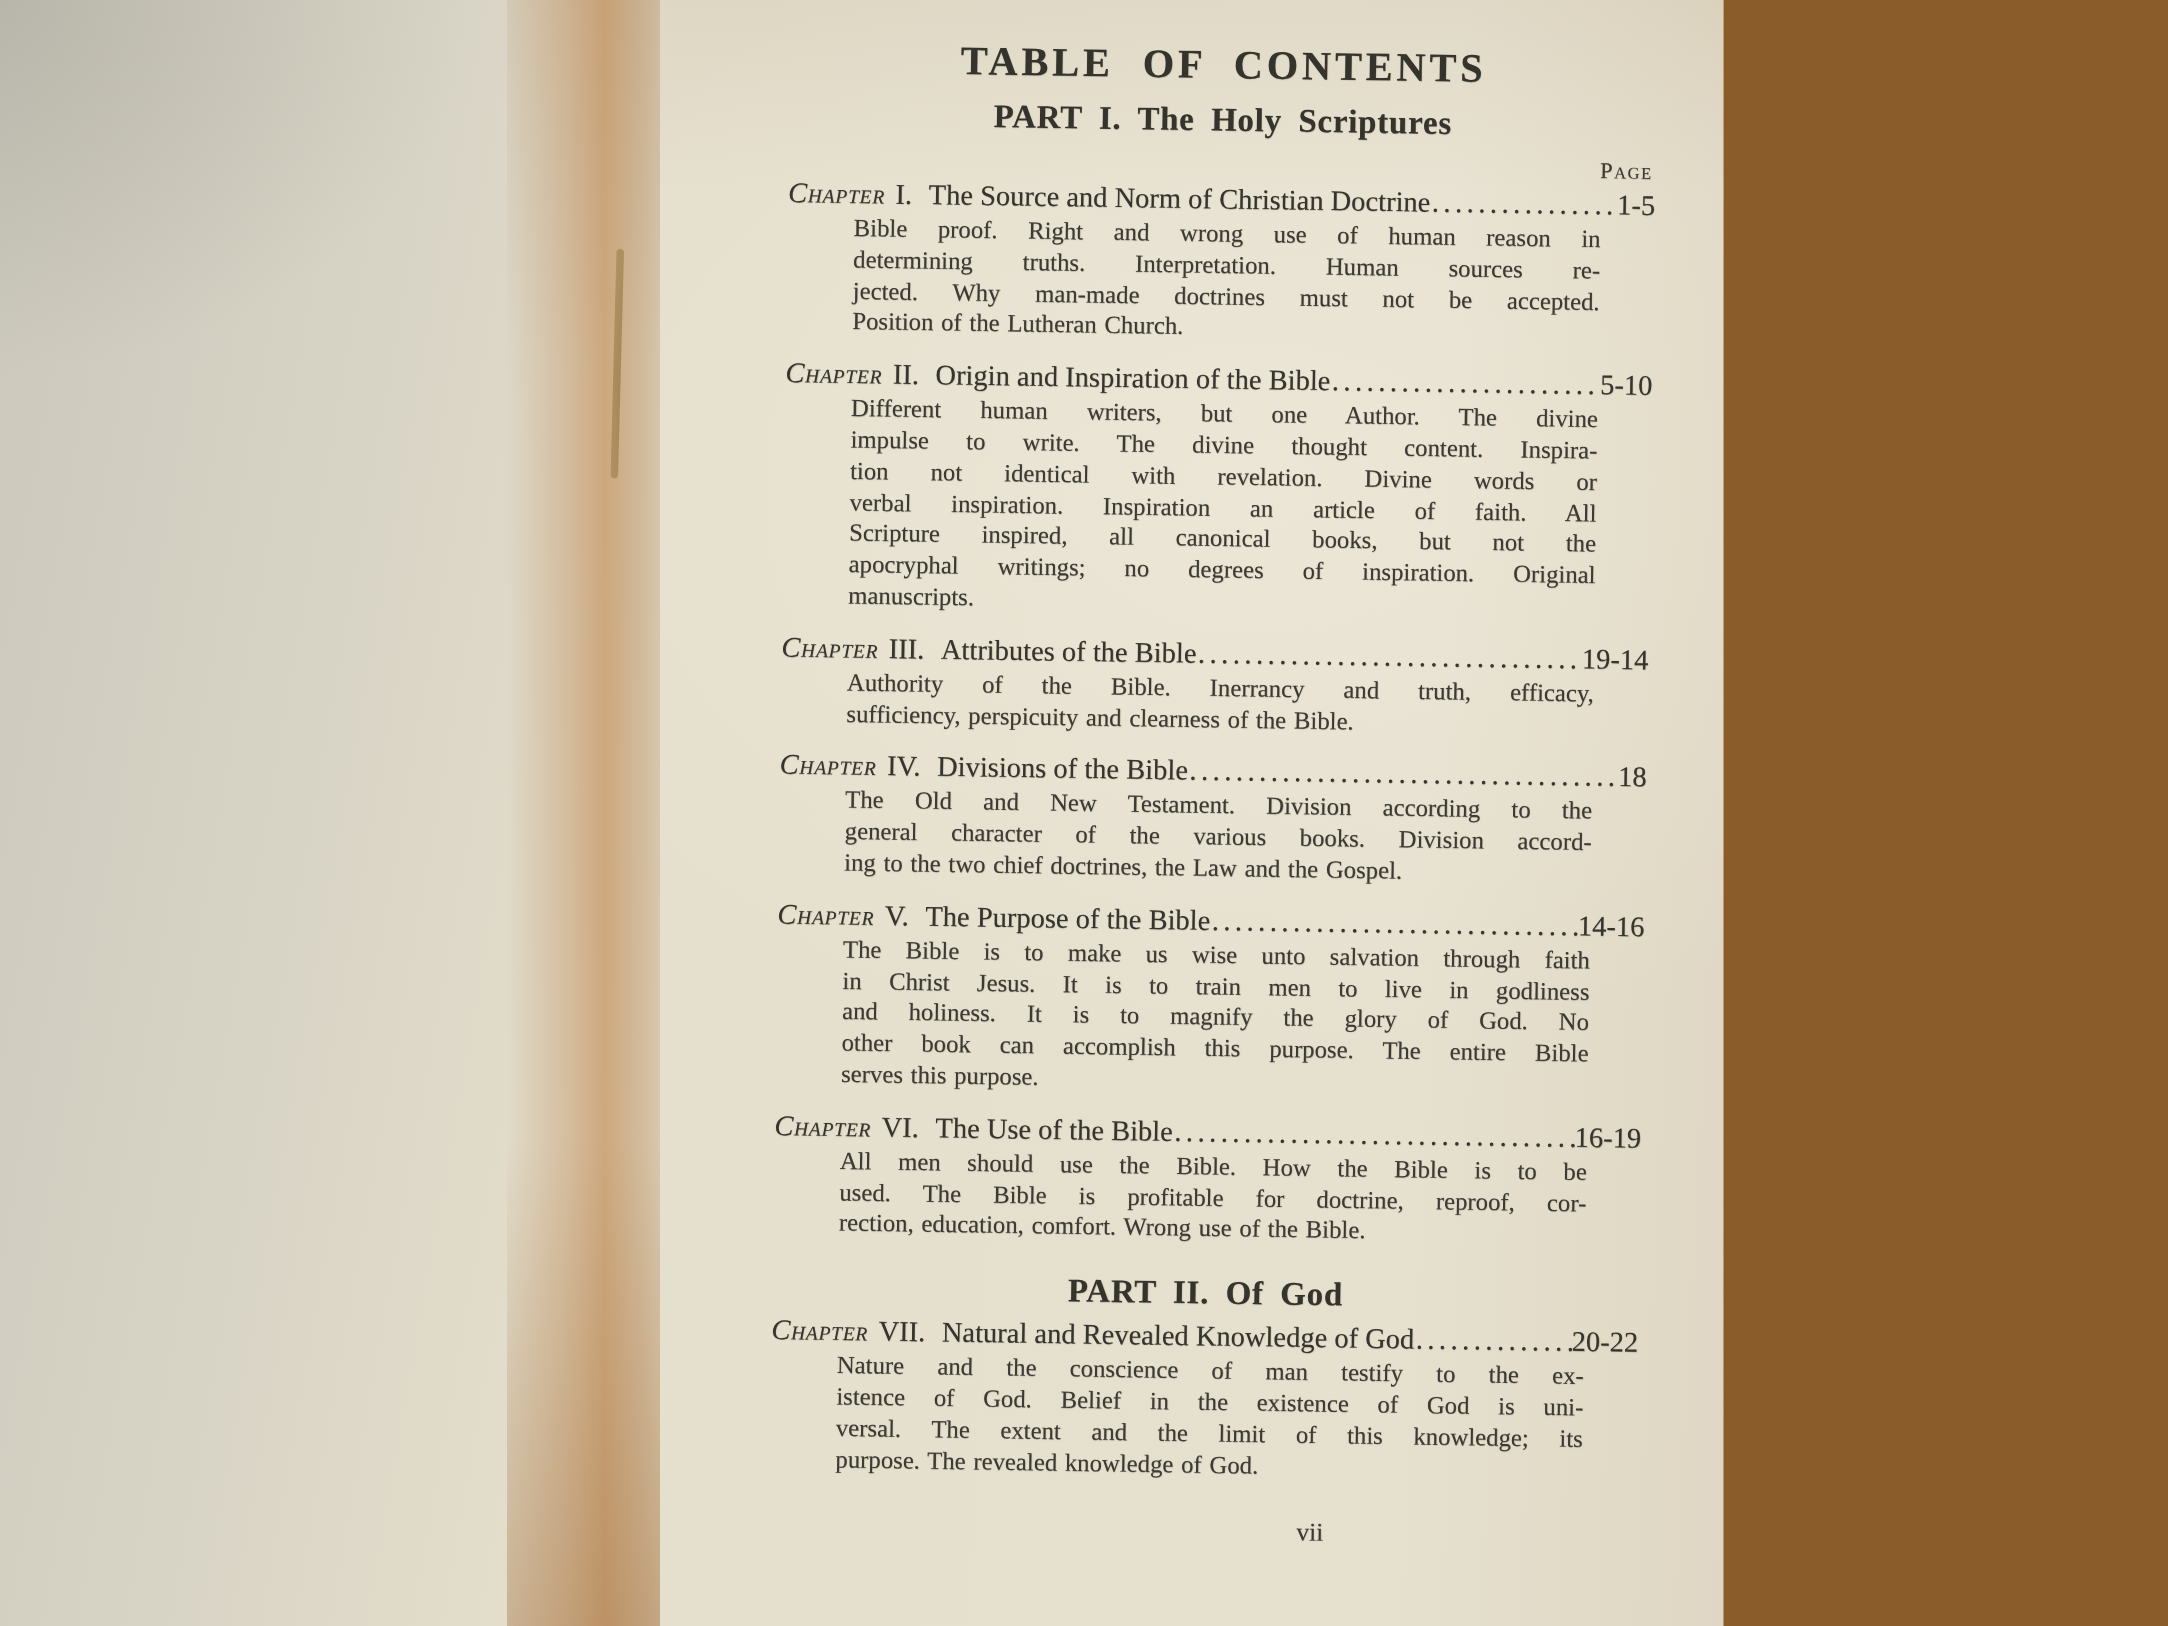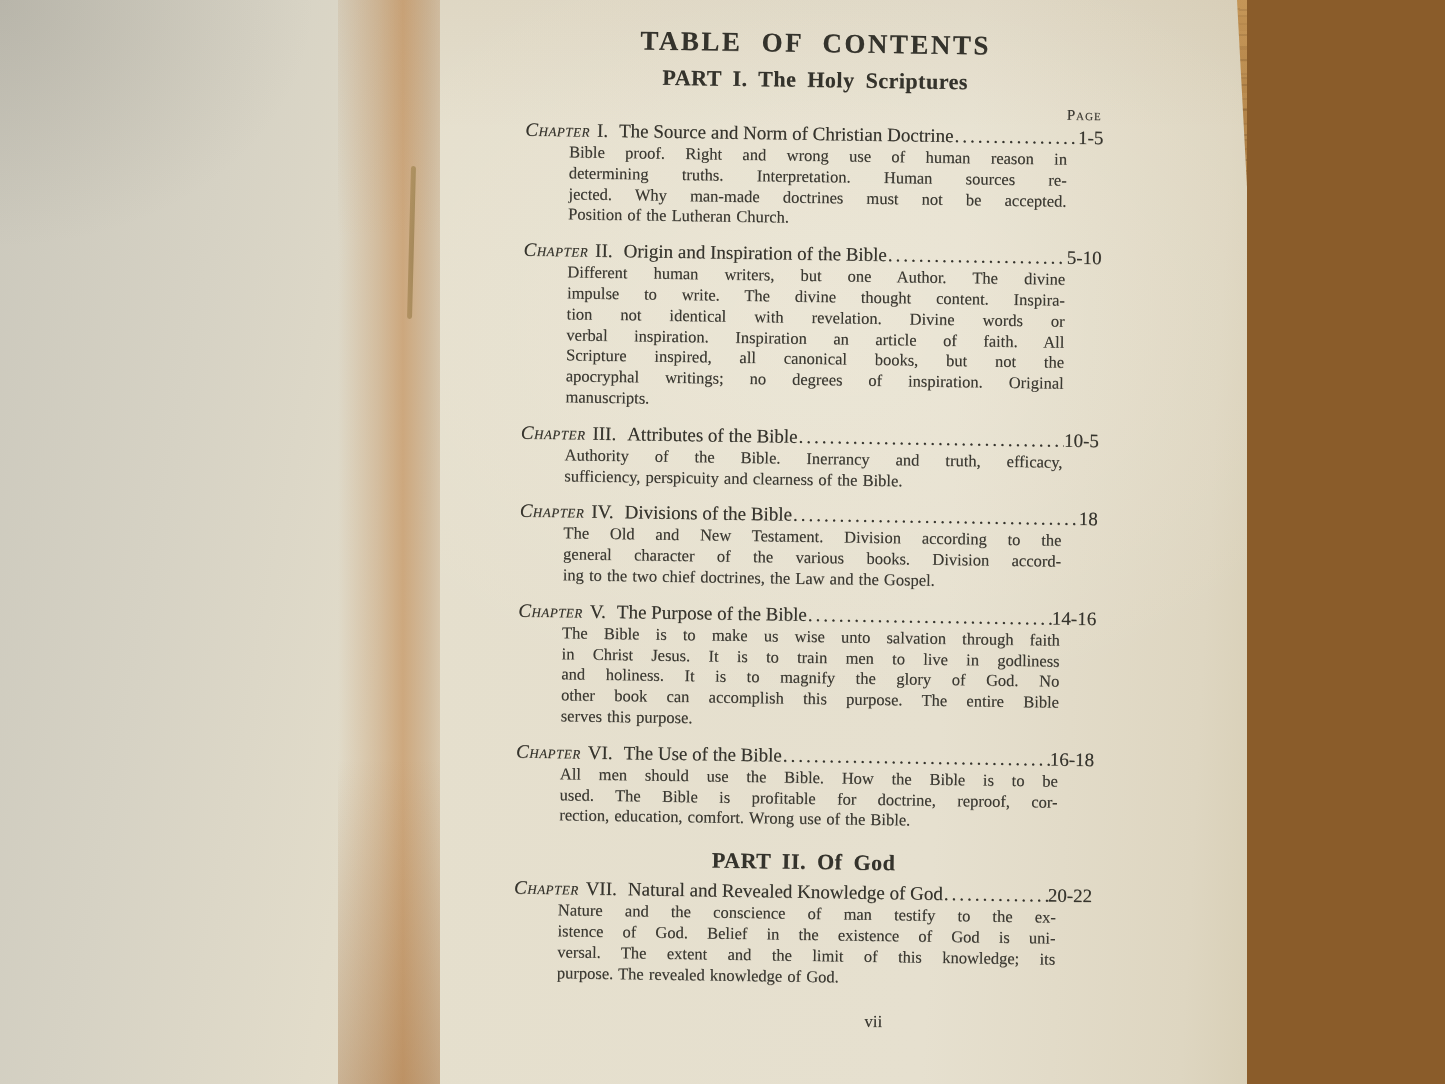--- a/index.html
+++ b/index.html
@@ -1,19 +1,19 @@
 <!DOCTYPE html>
 <html><head>
 <meta charset="utf-8">
 <style>
   * { margin: 0; padding: 0; box-sizing: border-box; }
   html, body { width: 1445px; height: 1084px; overflow: hidden; background: #8a5c2a; }
   body { font-family: "Liberation Serif", "DejaVu Serif", serif; }
 
-  .scene { position: relative; width: 1247px; height: 1084px; overflow: hidden; }
+  .scene { position: relative; width: 1149px; height: 1084px; overflow: hidden; }
 
   
   .wood {
     position: absolute; inset: 0;
     background:
       radial-gradient(430px 300px at 100% 0%, rgba(214,165,98,.50), rgba(0,0,0,0) 72%),
       linear-gradient(180deg, rgba(0,0,0,0) 52%, rgba(40,20,5,.30) 100%),
       repeating-linear-gradient(184deg,
         rgba(60,34,10,0) 0 9px, rgba(60,34,10,.24) 9px 11px,
         rgba(60,34,10,0) 11px 23px, rgba(82,48,18,.15) 23px 25px),
@@ -155,21 +155,21 @@
               <div class="dline last">manuscripts.</div>
             </div>
   </div>
 
   <div class="chapter">
     <div class="chead">
       <span class="clabel">Chapter</span>
       <span class="cnum">III.</span>
       <span class="ctitle">Attributes of the Bible</span>
       <span class="cdots">....................</span>
-      <span class="cpages">10-5</span>
+      <span class="cpages">19-14</span>
     </div>
     <div class="cdesc">
               <div class="dline">Authority of the Bible. Inerrancy and truth, efficacy,</div>
               <div class="dline last">sufficiency, perspicuity and clearness of the Bible.</div>
             </div>
   </div>
 
   <div class="chapter">
     <div class="chead">
       <span class="clabel">Chapter</span>
@@ -201,21 +201,21 @@
               <div class="dline last">serves this purpose.</div>
             </div>
   </div>
 
   <div class="chapter">
     <div class="chead">
       <span class="clabel">Chapter</span>
       <span class="cnum">VI.</span>
       <span class="ctitle">The Use of the Bible</span>
       <span class="cdots">....................</span>
-      <span class="cpages">16-18</span>
+      <span class="cpages">16-19</span>
     </div>
     <div class="cdesc">
               <div class="dline">All men should use the Bible. How the Bible is to be</div>
               <div class="dline">used. The Bible is profitable for doctrine, reproof, cor-</div>
               <div class="dline last">rection, education, comfort. Wrong use of the Bible.</div>
             </div>
   </div>
 </div>
 
       <div class="part-heading part2">PART II. Of God</div>

